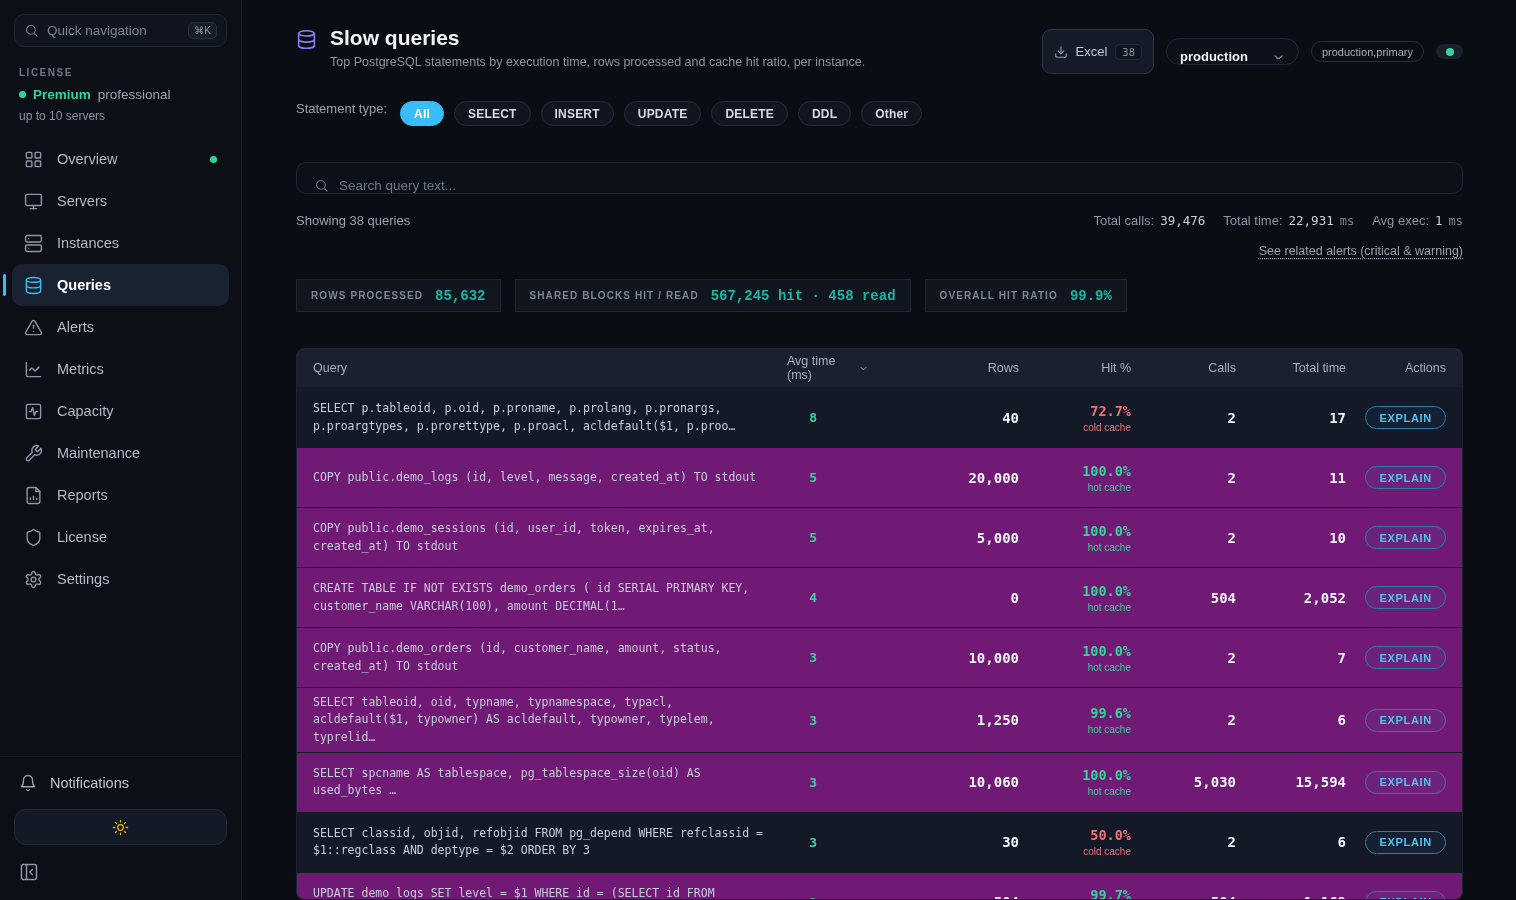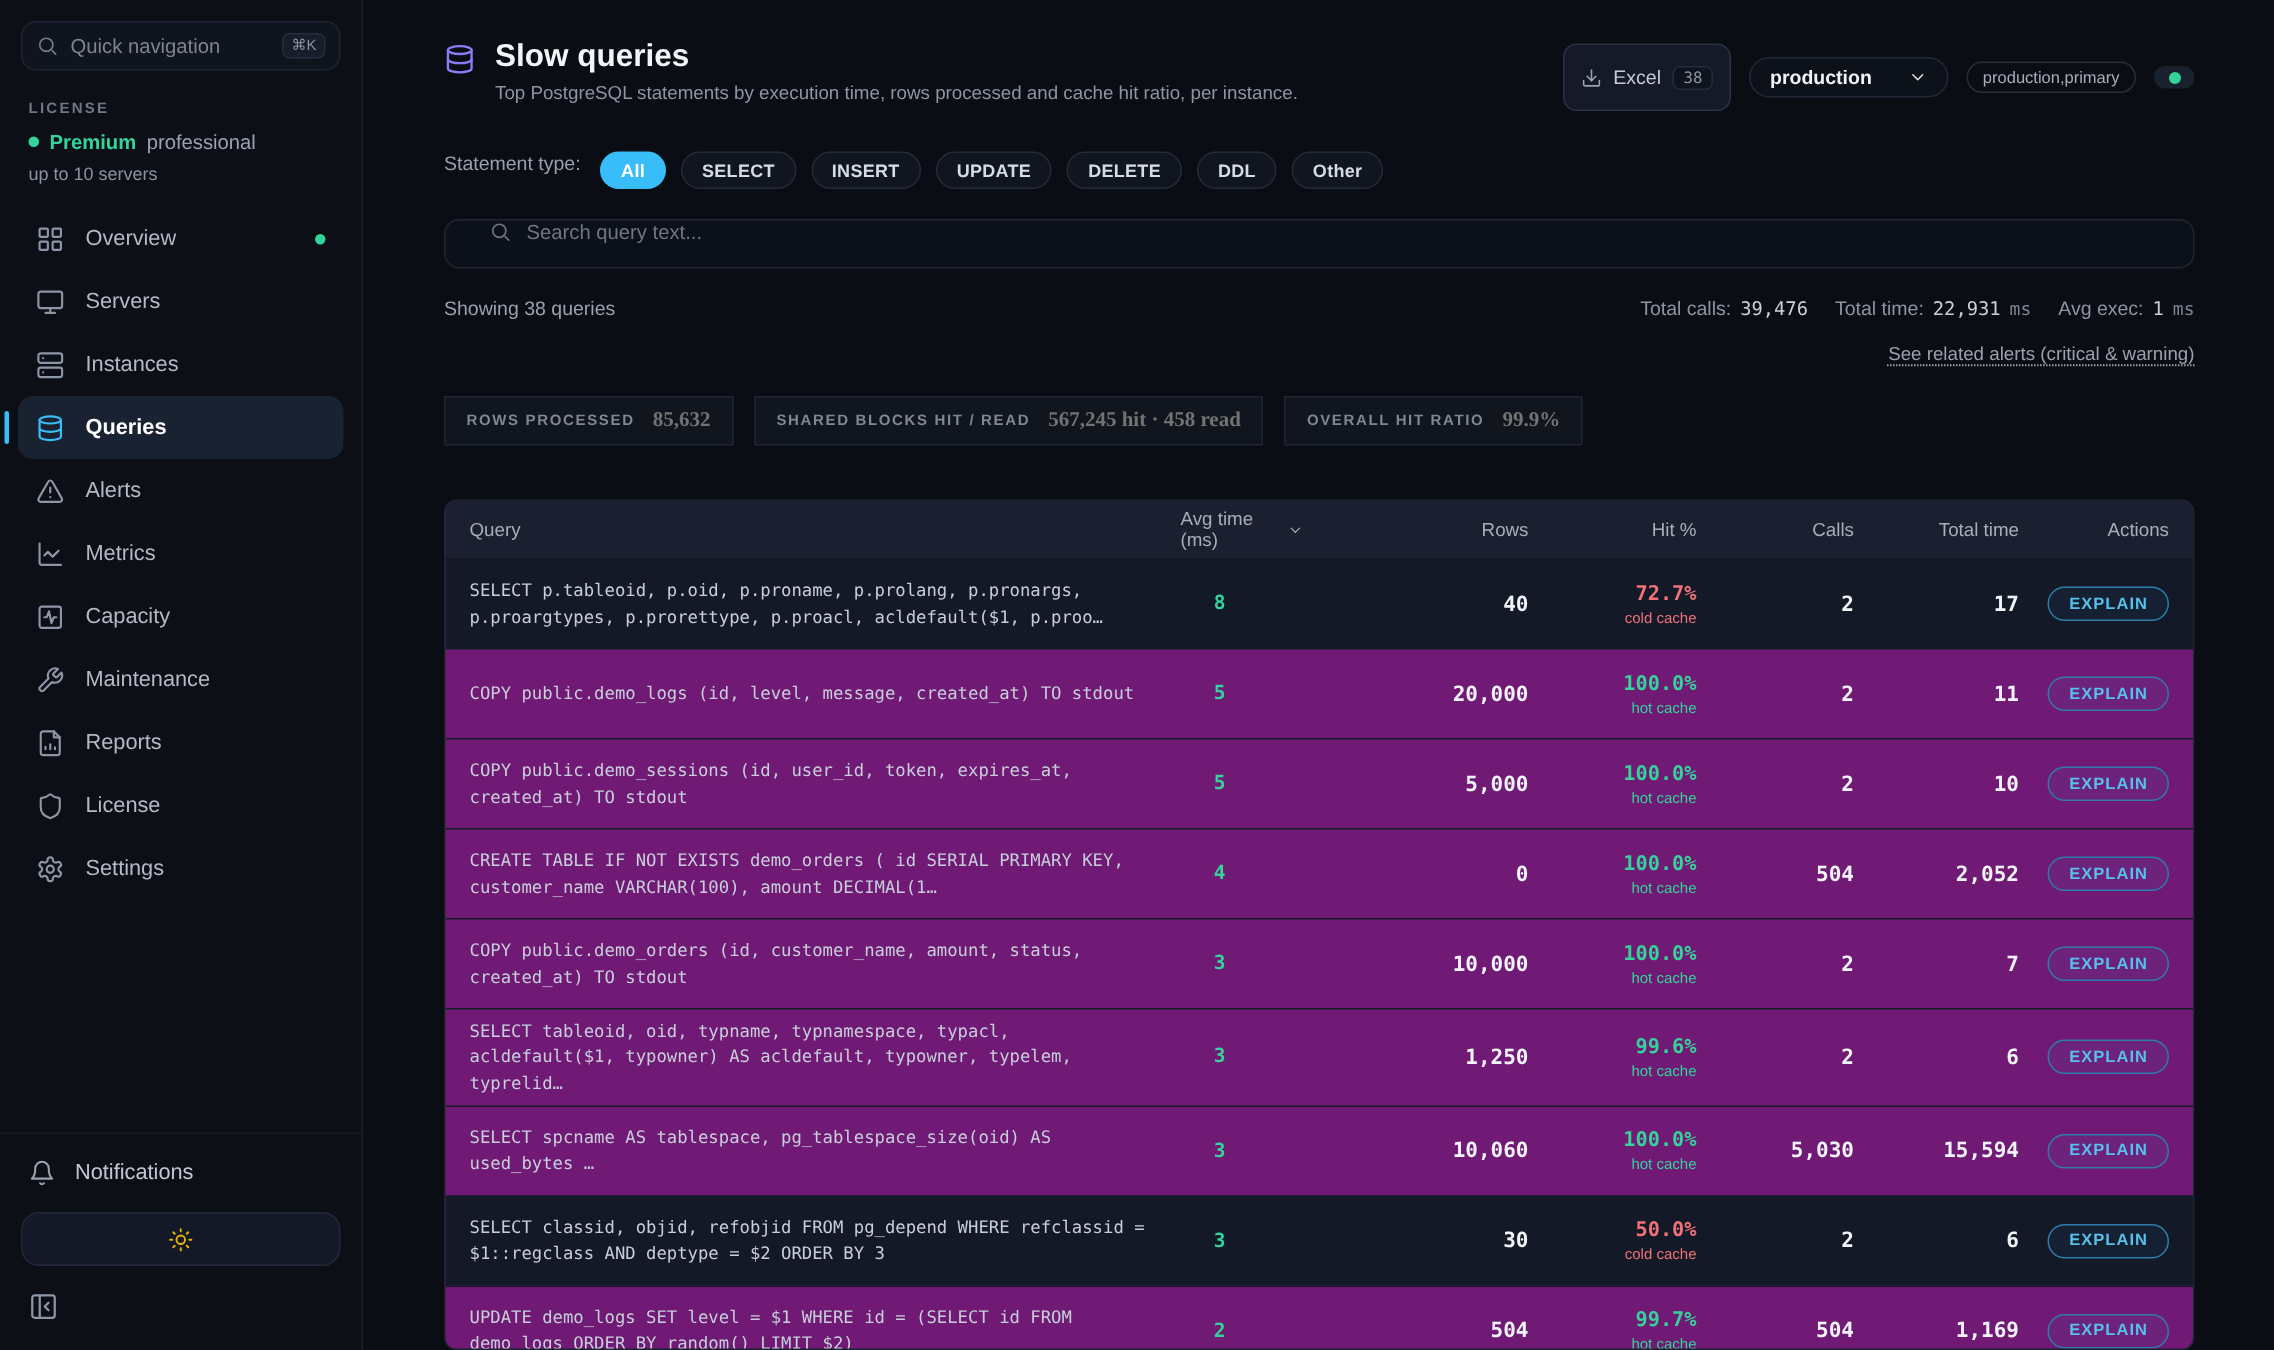--- a/index.html
+++ b/index.html
@@ -48,52 +48,52 @@
   .main{flex:1;min-width:0;padding:26px 53px 0 54px;display:flex;flex-direction:column}
   .page-header{display:flex;justify-content:space-between;align-items:flex-start}
   .ph-left{display:flex;gap:13px}
   .ph-icon{width:21px;height:21px;color:var(--purple,#8b7cf6);margin-top:3px}
   .page-title{font-size:21px;font-weight:700;color:#f2f4f8}
   .page-subtitle{margin-top:5px;font-size:12.5px;color:#8d95a4}
   .ph-right{display:flex;align-items:center;gap:12px;padding-top:3px}
   .excel-btn{display:flex;align-items:center;gap:8px;height:45px;padding:0 11px;background:#141a27;border:1px solid #2b3345;border-radius:9px;color:#c6cdd8;font-size:13px;cursor:pointer}
   .excel-btn .icon{width:14px;height:14px;color:#9aa3b2}
   .excel-badge{font-size:10.5px;color:#8a93a2;background:#0e131d;border:1px solid #252d3d;border-radius:5px;padding:1px 6px;font-family:"DejaVu Sans Mono","Liberation Mono",monospace}
-  .inst-select{display:flex;align-items:center;justify-content:space-between;gap:24px;height:27px;min-width:130px;padding:0 13px;background:#0d1119;border:1px solid #222a39;border-radius:14px;font-size:13px;font-weight:700;color:#f0f3f7;cursor:pointer}
+  .inst-select{display:flex;align-items:flex-end;justify-content:space-between;gap:24px;height:27px;min-width:130px;padding:0 13px;background:#0d1119;border:1px solid #222a39;border-radius:14px;font-size:13px;font-weight:700;color:#f0f3f7;cursor:pointer}
   .inst-select .icon{width:13px;height:13px;color:#dfe4ea}
   .inst-tag{height:21px;display:flex;align-items:center;padding:0 10px;border:1px solid #272f3e;border-radius:999px;font-size:11px;color:#a7aebb}
   .status-toggle{width:27px;height:15px;background:#1a212e;border-radius:999px;display:flex;align-items:center;justify-content:center;cursor:pointer;border:0}
   .status-toggle .knob{width:8px;height:8px;border-radius:50%;background:var(--success,#34d399)}
 
   .filters{margin-top:27px;display:flex;align-items:flex-start;gap:10px}
   .filters-label{font-size:13px;color:#98a0ae;margin-right:3px}
   .pill{height:25px;padding:0 13px;border-radius:999px;background:#10151f;border:1px solid #242c3b;color:#d7dce4;font-size:12px;font-weight:600;letter-spacing:.2px;cursor:pointer}
   .pill.active{background:var(--accent,#38bdf8);border-color:var(--accent,#38bdf8);color:#fff}
 
-  .searchbar{margin-top:20px;height:34px;background:#0c1018;border:1px solid #202734;border-radius:10px;display:flex;align-items:flex-start;gap:10px;padding:0 29px}
+  .searchbar{margin-top:36px;height:34px;background:#0c1018;border:1px solid #202734;border-radius:10px;display:flex;align-items:flex-end;gap:10px;padding:0 17px}
   .searchbar .icon{width:15px;height:15px;color:#6c7685}
   .searchbar input{flex:1;background:transparent;border:0;outline:0;color:#cdd3dd;font-size:13.5px;font-family:inherit}
   .searchbar input::placeholder{color:#6c7685}
 
   .meta{margin-top:19px;display:flex;justify-content:space-between;align-items:center;font-size:13px}
   .meta-left{color:#9aa2b0}
   .meta-right{display:flex;gap:18px;align-items:baseline}
   .metric{display:flex;gap:6px;align-items:baseline}
   .metric-label{color:#8d95a4}
   .metric-value,.metric-unit{font-family:"DejaVu Sans Mono","Liberation Mono",monospace}
   .metric-value{font-size:12.5px;color:#c9d0da}
   .metric-unit{font-size:12px;color:#7d8694}
 
   .alerts-row{margin-top:16px;display:flex;justify-content:flex-end}
   .alerts-link{font-size:12.5px;color:#9aa1ad;text-decoration:underline;text-decoration-style:dotted;text-underline-offset:3px;cursor:pointer}
 
   .stats{margin-top:21px;display:flex;gap:14px}
   .stat-card{display:inline-flex;align-items:center;gap:12px;height:33px;padding:0 14px;background:#11151e;border:1px solid #1e2533;border-radius:0}
   .stat-label{font-size:10px;letter-spacing:1.1px;color:#7e8795;font-weight:600;white-space:nowrap}
-  .stat-value{font-family:Liberation Serif, serif;font-size:14px;font-weight:700;color:#737373;white-space:nowrap}
+  .stat-value{font-family:Liberation Mono, monospace;font-size:14px;font-weight:700;color:#14b8a6;white-space:nowrap}
 
   
   .table{margin-top:36px;border:1px solid #1b2230;border-radius:8px;overflow:hidden;background:#701a75}
   .thead,.trow{display:grid;grid-template-columns:1fr 82px 150px 112px 105px 110px 100px;align-items:center;padding:0 16px}
   .thead{height:38px;background:#1a2030;color:#a6adbb;font-size:12.5px}
   .th{display:flex;align-items:center;gap:5px;cursor:pointer}
   .th.right{justify-content:flex-end}
   .th-sort{width:13px;height:13px;color:#a6adbb}
   .trow{min-height:60px;padding-top:6px;padding-bottom:6px;border-top:1px solid #151b26}
   .trow.cold{background:#141927}

